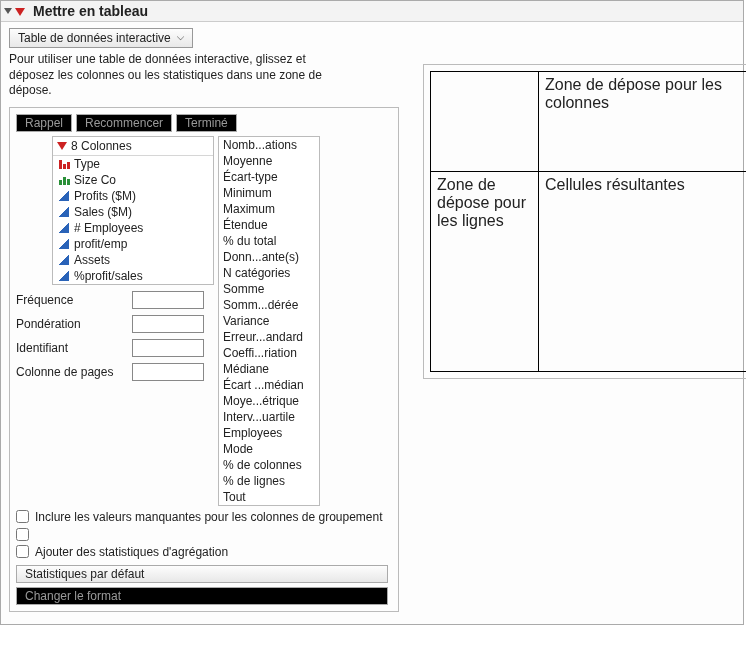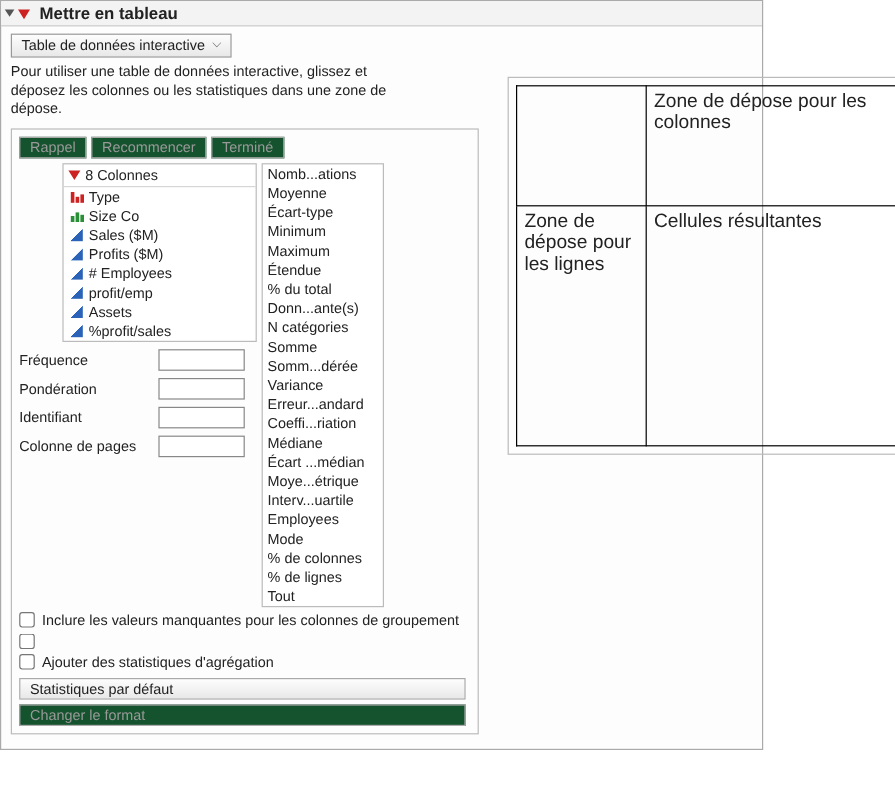--- a/index.html
+++ b/index.html
@@ -7,21 +7,21 @@
     margin: 0;
     font-family: "Segoe UI", Arial, sans-serif;
     font-size: 12px;
     color: #222;
     background: #fff;
     width: 746px;
   }
   .panel {
     border: 1px solid #aaa;
     background: #fdfdfd;
-    width: 636px;
+    width: 744px;
   }
   .titlebar {
     display: flex;
     align-items: center;
     padding: 2px 4px;
     border-bottom: 1px solid #ccc;
     background: #f3f3f3;
   }
   .title-text {
     font-weight: bold;
@@ -71,21 +71,21 @@
   .btn {
     border: 1px solid #aaa;
     background: linear-gradient(#fdfdfd,#e8e8e8);
     padding: 1px 8px;
     font-size: 12px;
     cursor: pointer;
   }
   .btn.disabled {
     color: #999;
     cursor: default;
-    background: #14532d;
+    background: #000000;
   }
   .cols-and-stats {
     display: flex;
     align-items: flex-start;
   }
   .col-list-wrap { width: 198px; }
   .col-list {
     border: 1px solid #bbb;
     background: #fff;
     margin-left: 36px;
@@ -243,25 +243,25 @@
                     <span>Type</span>
                   </div>
                   <div class="col-item">
                     <span class="icon green-bars">
                       <span></span>
                     </span>
                     <span>Size Co</span>
                   </div>
                   <div class="col-item">
                     <span class="icon blue-tri"></span>
+                    <span>Profits ($M)</span>
+                  </div>
+                  <div class="col-item">
+                    <span class="icon blue-tri"></span>
                     <span>Sales ($M)</span>
-                  </div>
-                  <div class="col-item">
-                    <span class="icon blue-tri"></span>
-                    <span>Profits ($M)</span>
                   </div>
                   <div class="col-item">
                     <span class="icon blue-tri"></span>
                     <span># Employees</span>
                   </div>
                   <div class="col-item">
                     <span class="icon blue-tri"></span>
                     <span>profit/emp</span>
                   </div>
                   <div class="col-item">

